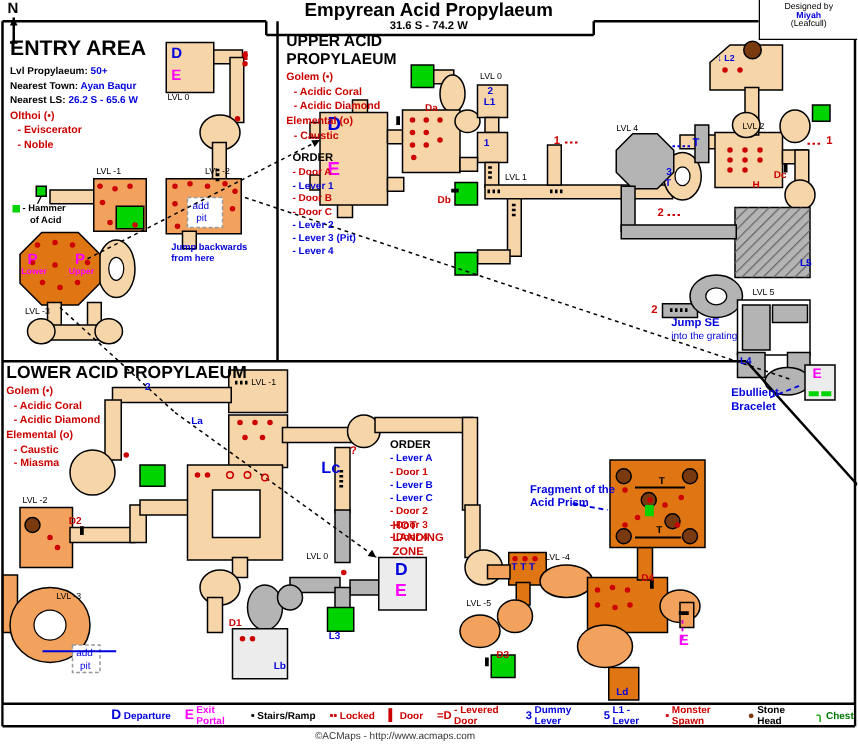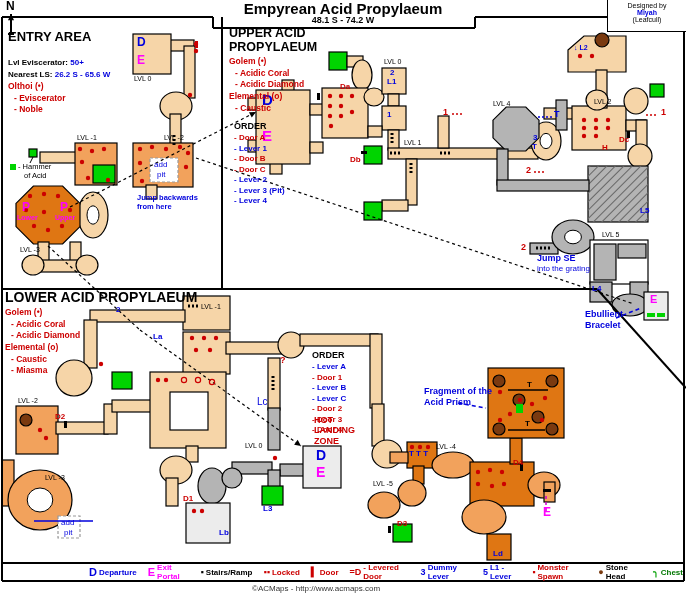--- a/index.html
+++ b/index.html
@@ -8,21 +8,21 @@
   .t{position:absolute;white-space:nowrap;line-height:1;}
   .mt{position:absolute;white-space:nowrap;line-height:1;z-index:4;}
   #map-svg{position:absolute;left:0;top:0;z-index:2;}.red{color:#cc0000}.gry{color:#999}
   #page-title{left:0;right:0;top:1px;text-align:center;font-size:15px;font-weight:bold;z-index:5}
   #page-sub{left:0;right:0;top:16px;text-align:center;font-size:9px;font-weight:bold;z-index:5}
   #designer{position:absolute;left:607px;top:0;width:78px;height:29px;border-left:1px solid #000;
             border-bottom:1px solid #000;background:#fff;text-align:center;font-size:7px;z-index:6;padding-top:2px}
   #designer .nm{color:#0000dd;font-weight:bold}
   #compass{left:6px;top:0;font-size:12px;font-weight:bold;z-index:6}
   #entry-block{position:absolute;left:8px;top:29px;width:212px;z-index:5}
-  #entry-block .hd{font-size:13px;font-weight:bold;margin-bottom:14px}
+  #entry-block .hd{font-size:17px;font-weight:bold;margin-bottom:3px}
   .info-line{font-size:8px;font-weight:bold;margin-bottom:2.5px}
   .info-line .val{color:#0000dd}
   .grp-name{font-size:8.5px;font-weight:bold;color:#cc0000;margin-top:2px}
   .grp-item{font-size:8.5px;font-weight:bold;color:#cc0000;margin-left:6px;margin-top:1.5px}
   #upper-block{position:absolute;left:229px;top:26px;width:150px;z-index:5}
   #upper-block .hd{font-size:12.5px;font-weight:bold;margin-bottom:2px}
   #upper-order{position:absolute;left:234px;top:121px;z-index:5}
   #lower-order{position:absolute;left:312px;top:350px;z-index:5}
   .ord-hd{font-size:9px;font-weight:bold;color:#000;margin-bottom:2px}
   .ord{font-size:8px;font-weight:bold;margin-top:1.5px}
@@ -38,21 +38,21 @@
   .lg-icon{font-size:9px;font-weight:bold}
   .lg-label{font-size:8px;font-weight:bold}
   #copyright{left:252px;top:585px;font-size:8px;color:#333;z-index:5}
 </style>
 </head>
 <body>
 
 <div id="canvas">
 
   <div class="t" id="page-title">Empyrean Acid Propylaeum</div>
-  <div class="t" id="page-sub">48.1 S - 74.2 W</div>
+  <div class="t" id="page-sub">31.6 S - 74.2 W</div>
   <div class="t" id="compass">N</div>
 
   <div id="designer">
     <div>Designed by</div>
     <div class="nm">Miyah</div>
     <div>(Leafcull)</div>
   </div>
 
   <svg id="map-svg" width="686" height="599">
     <defs>
@@ -320,21 +320,22 @@
         <circle cx="500" cy="420" r="2.2" fill="#cc0000"></circle>
         <circle cx="275" cy="458" r="2.2" fill="#cc0000"></circle>
         <circle cx="184" cy="380" r="2.6" fill="none" stroke="#cc0000" stroke-width="1.2"></circle>
         <circle cx="198" cy="380" r="2.6" fill="none" stroke="#cc0000" stroke-width="1.2"></circle>
         <circle cx="212" cy="382" r="2.6" fill="none" stroke="#cc0000" stroke-width="1.2"></circle>
       </g>
   </svg>
 
   <div id="entry-block">
     <div class="hd">ENTRY AREA</div>
-    <div class="info-line"><span class="lbl">Lvl Eviscerator:</span> <span class="val">50+</span></div>
+    <div class="info-line"><span class="lbl">Lvl Propylaeum:</span> <span class="val">50+</span></div>
+    <div class="info-line"><span class="lbl">Nearest Town:</span> <span class="val">Ayan Baqur</span></div>
     <div class="info-line"><span class="lbl">Nearest LS:</span> <span class="val">26.2 S - 65.6 W</span></div>
     <div class="grp-name">Olthoi (•)</div>
     <div id="entry-monster-list">
         <div class="grp-item">- Eviscerator</div>
         <div class="grp-item">- Noble</div>
       </div>
   </div>
 
   <div id="upper-block">
     <div class="hd">UPPER ACID PROPYLAEUM</div>
@@ -382,21 +383,21 @@
         <div class="ord red">- Door 4</div>
       </div>
   </div>
 
   <div id="hot-zone">
     <div>HOT</div>
     <div>LANDING</div>
     <div>ZONE</div>
   </div>
 
-  <div class="note" style="left:18px;top:162px;color:#000;font-size:7.5px;font-weight:normal">
+  <div class="note" style="left:18px;top:162px;color:#000;font-size:7.5px;font-weight:bold">
     <div>- Hammer</div>
       <div style="margin-left:6px">of Acid</div>
   </div>
   <div class="note" style="left:137px;top:193px;font-size:7.5px;font-weight:bold">
     <div>Jump backwards</div>
       <div>from here</div>
   </div>
   <div class="note gry" style="left:154px;top:160px;font-size:8px">
     <div>add</div>
       <div style="margin-left:3px">pit</div>
@@ -499,21 +500,21 @@
     <div class="mt" style="left: 521px; top: 243px; color: rgb(204, 0, 0); font-size: 9px; font-weight: bold;">2</div>
     <div class="mt" style="left: 640px; top: 207px; color: rgb(0, 0, 221); font-size: 8px; font-weight: bold;">L5</div>
     <div class="mt" style="left: 602px; top: 231px; color: rgb(0, 0, 0); font-size: 7px;">LVL 5</div>
     <div class="mt" style="left: 592px; top: 285px; color: rgb(0, 0, 221); font-size: 8px; font-weight: bold;">L4</div>
     <div class="mt" style="left: 650px; top: 294px; color: rgb(255, 0, 255); font-size: 11px; font-weight: bold;">E</div>
     <div class="mt" style="left: 201px; top: 303px; color: rgb(0, 0, 0); font-size: 7px;">LVL -1</div>
     <div class="mt" style="left: 116px; top: 306px; color: rgb(0, 0, 221); font-size: 8px; font-weight: bold;">2</div>
     <div class="mt" style="left: 153px; top: 333px; color: rgb(0, 0, 221); font-size: 8px; font-weight: bold;">La</div>
     <div class="mt" style="left: 18px; top: 397px; color: rgb(0, 0, 0); font-size: 7px;">LVL -2</div>
     <div class="mt" style="left: 55px; top: 413px; color: rgb(204, 0, 0); font-size: 8px; font-weight: bold;">D2</div>
-    <div class="mt" style="left: 257px; top: 397px; color: rgb(0, 0, 221); font-size: 10px; font-weight: normal;">Lc</div>
+    <div class="mt" style="left: 257px; top: 367px; color: rgb(0, 0, 221); font-size: 13px; font-weight: bold;">Lc</div>
     <div class="mt" style="left: 280px; top: 356px; color: rgb(204, 0, 0); font-size: 9px; font-weight: bold;">?</div>
     <div class="mt" style="left: 245px; top: 442px; color: rgb(0, 0, 0); font-size: 7px;">LVL 0</div>
     <div class="mt" style="left: 183px; top: 495px; color: rgb(204, 0, 0); font-size: 8px; font-weight: bold;">D1</div>
     <div class="mt" style="left: 203px; top: 529px; color: rgb(0, 0, 221); font-size: 8px; font-weight: bold; padding-left: 16px;">Lb</div>
     <div class="mt" style="left: 263px; top: 505px; color: rgb(0, 0, 221); font-size: 8px; font-weight: bold;">L3</div>
     <div class="mt" style="left: 45px; top: 474px; color: rgb(0, 0, 0); font-size: 7px;">LVL -3</div>
     <div class="mt" style="left: 316px; top: 448px; color: rgb(0, 0, 221); font-size: 14px; font-weight: bold;">D</div>
     <div class="mt" style="left: 316px; top: 465px; color: rgb(255, 0, 255); font-size: 14px; font-weight: bold;">E</div>
     <div class="mt" style="left: 409px; top: 450px; color: rgb(0, 0, 221); font-size: 8px; font-weight: bold;">T T T</div>
     <div class="mt" style="left: 436px; top: 443px; color: rgb(0, 0, 0); font-size: 7px;">LVL -4</div>

